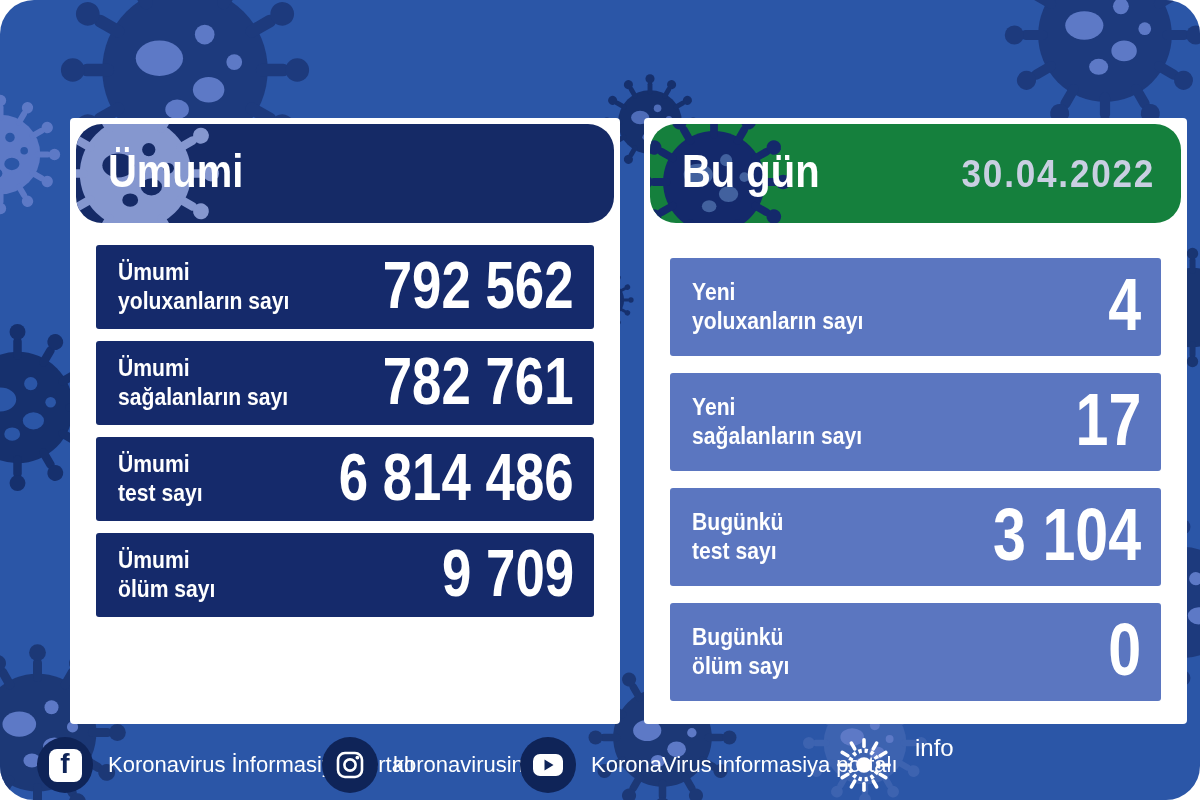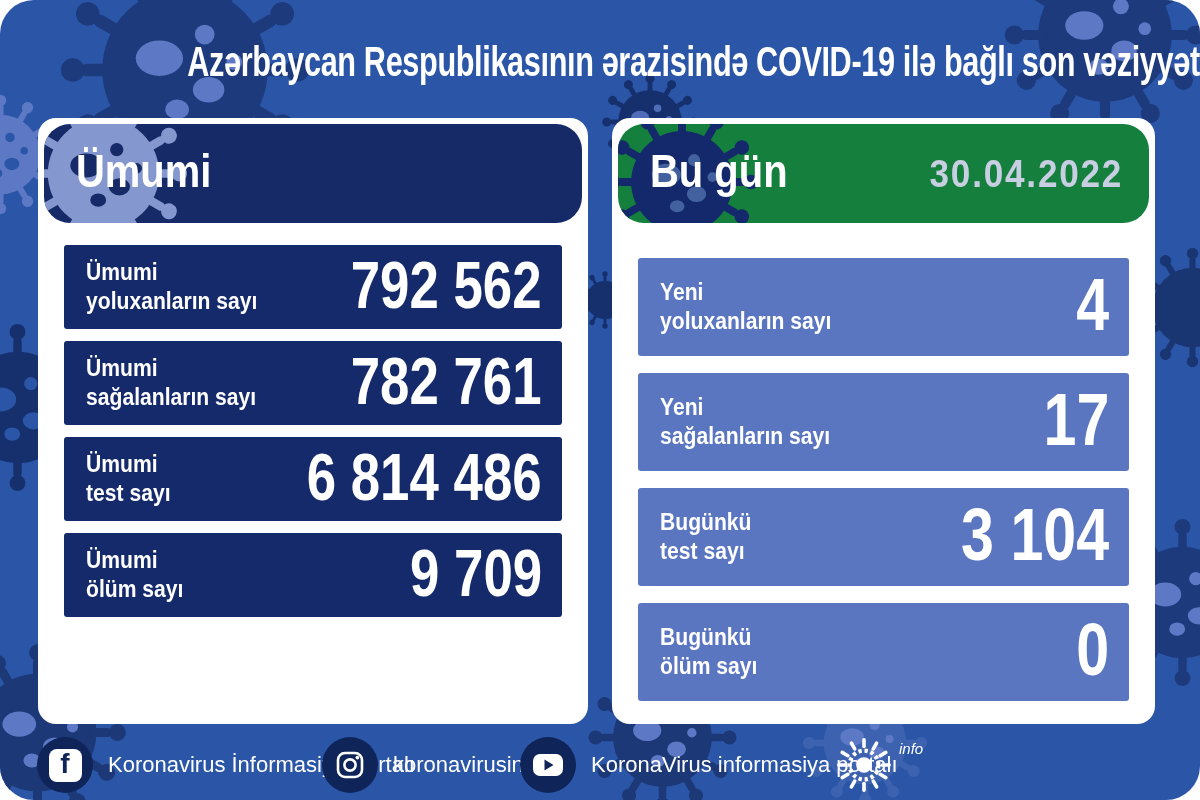--- a/index.html
+++ b/index.html
@@ -2,21 +2,21 @@
 <html><head>
 <meta charset="utf-8">
 <style>
   html,body{margin:0;padding:0;background:#ffffff;}
   body{width:1200px;height:800px;position:relative;font-family:"Liberation Sans",sans-serif;overflow:hidden;}
   .canvas{position:absolute;left:0;top:0;width:1200px;height:800px;background:#2b56a7;border-radius:34px;overflow:hidden;}
   .virus-slot{position:absolute;pointer-events:none;z-index:1;}
   .title{position:absolute;left:0;right:0;top:38px;text-align:center;white-space:nowrap;z-index:3;color:#fff;font-size:42px;font-weight:bold;}
   .title .cond{display:inline-block;transform:scaleX(.73);transform-origin:center;letter-spacing:-.5px;}
 
-  .card{position:absolute;top:118px;height:606px;background:#ffffff;border-radius:18px;z-index:2;}
+  .card{position:absolute;top:118px;height:606px;background:#ffffff;border-radius:4px;z-index:2;margin-left:32px;}
   .card.left{left:38px;width:550px;}
   .card.right{left:612px;width:543px;}
 
   .card-header{position:absolute;left:6px;right:6px;top:6px;height:99px;border-radius:26px;overflow:hidden;display:flex;align-items:center;}
   .card.left  .card-header{background:#152a66;}
   .card.right .card-header{background:#15803d;align-items:center;}
   .header-virus{position:absolute;left:-28px;top:-38px;width:175px;height:175px;}
   .header-text{position:relative;margin-left:32px;color:#fff;font-size:47px;font-weight:bold;line-height:1;
                display:inline-block;transform:scaleX(.85);transform-origin:left center;z-index:1;padding-bottom:6px;}
   .header-date{position:relative;margin-left:auto;margin-right:26px;color:#c9cfe2;font-size:39px;font-weight:bold;line-height:1;
@@ -38,21 +38,21 @@
 
   .footer{position:absolute;left:0;top:730px;width:1200px;height:70px;z-index:2;}
   .social{position:absolute;top:0;height:70px;display:flex;align-items:center;color:#fff;font-size:22px;}
   .social .circle{width:56px;height:56px;border-radius:50%;background:#0f2458;display:flex;align-items:center;justify-content:center;margin-right:15px;flex:none;}
   #fb{left:37px;} #ig{left:322px;} #yt{left:520px;}
   .fb-square{width:33px;height:33px;background:#fff;border-radius:8px;display:flex;align-items:center;justify-content:center;
              color:#0f2458;font-size:28px;font-weight:bold;line-height:1;padding-bottom:2px;box-sizing:border-box;}
   .logo{position:absolute;left:834px;top:0;height:70px;display:flex;align-items:center;}
   .logo-virus{width:60px;height:60px;flex:none;}
   .logo-text{color:#fff;font-size:43px;font-weight:bold;letter-spacing:-1px;margin-left:14px;line-height:1;}
-  .logo-sup{color:#fff;font-size:15px;font-weight:normal;margin-left:5px;position:relative;top:-17px;font-style:italic;}
+  .logo-sup{color:#fff;font-size:24px;font-weight:normal;margin-left:21px;position:relative;top:-17px;}
 </style>
 </head>
 <body>
 
 <div class="canvas">
 
   <i class="virus-slot" style="left:55px;top:-60px;width:260px;height:260px;"><svg viewBox="-66 -66 132 132" width="100%" height="100%">
         <circle r="42" fill="#1d3a7d"></circle>
         <g transform="rotate(0)">
           <rect x="-3.2" y="36" width="6.4" height="17" rx="3.2" fill="#1d3a7d"></rect>
@@ -652,23 +652,20 @@
           <rect x="-3.2" y="36" width="6.4" height="17" rx="3.2" fill="#3d63b0"></rect>
           <circle cy="57" r="6" fill="#3d63b0"></circle>
         </g>
         <ellipse cx="-13" cy="-6" rx="12" ry="9" fill="#5d79c6"></ellipse>
     <ellipse cx="12" cy="10" rx="8" ry="6.5" fill="#5d79c6"></ellipse>
     <ellipse cx="-4" cy="20" rx="6" ry="5" fill="#5d79c6"></ellipse>
     <circle cx="10" cy="-18" r="5" fill="#5d79c6"></circle>
     <circle cx="25" cy="-4" r="4" fill="#5d79c6"></circle>
       </svg></i>
 
-  <div class="title">
-    <span class="cond">Azərbaycan Respublikasının ərazisində COVID-19 ilə bağlı son vəziyyət</span>
-  </div>
 
   <div class="card left">
     <div class="card-header">
       <i class="virus-slot header-virus"><svg viewBox="-66 -66 132 132" width="100%" height="100%">
             <circle r="42" fill="#8597cf"></circle>
             <g transform="rotate(0)">
               <rect x="-3.2" y="36" width="6.4" height="17" rx="3.2" fill="#8597cf"></rect>
               <circle cy="57" r="6" fill="#8597cf"></circle>
             </g>
             <g transform="rotate(30)">

